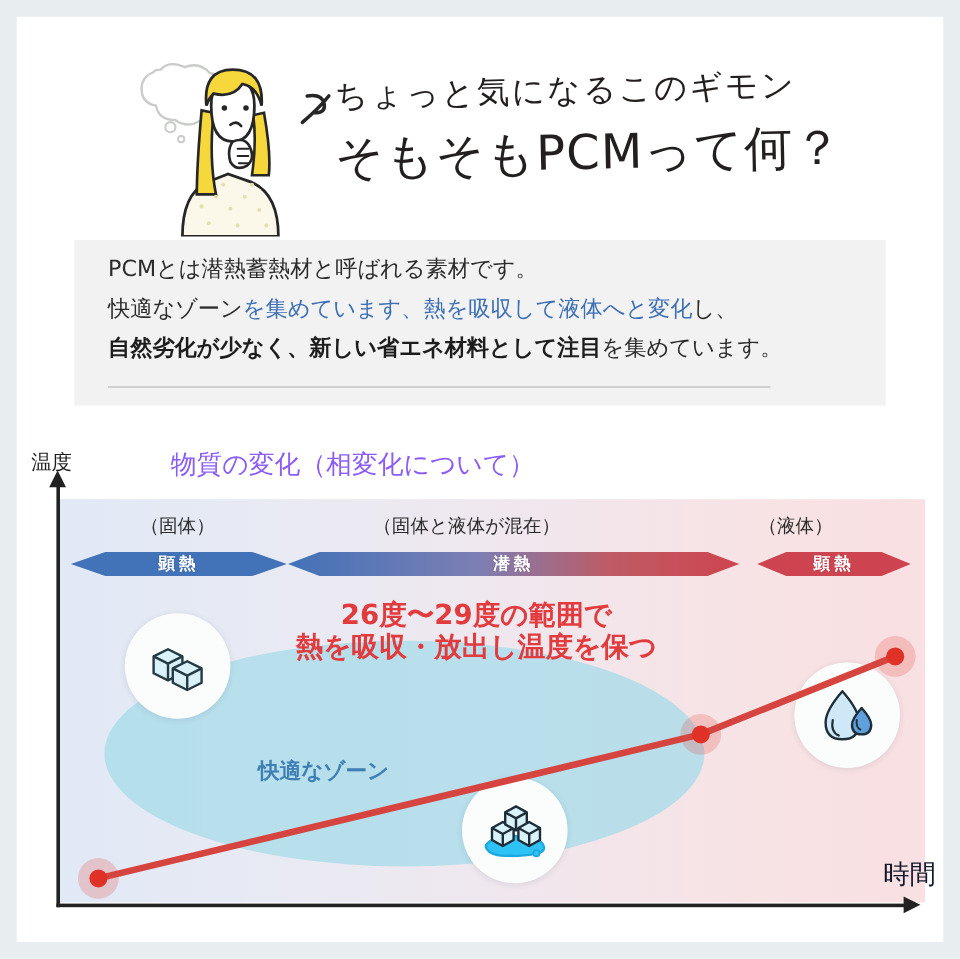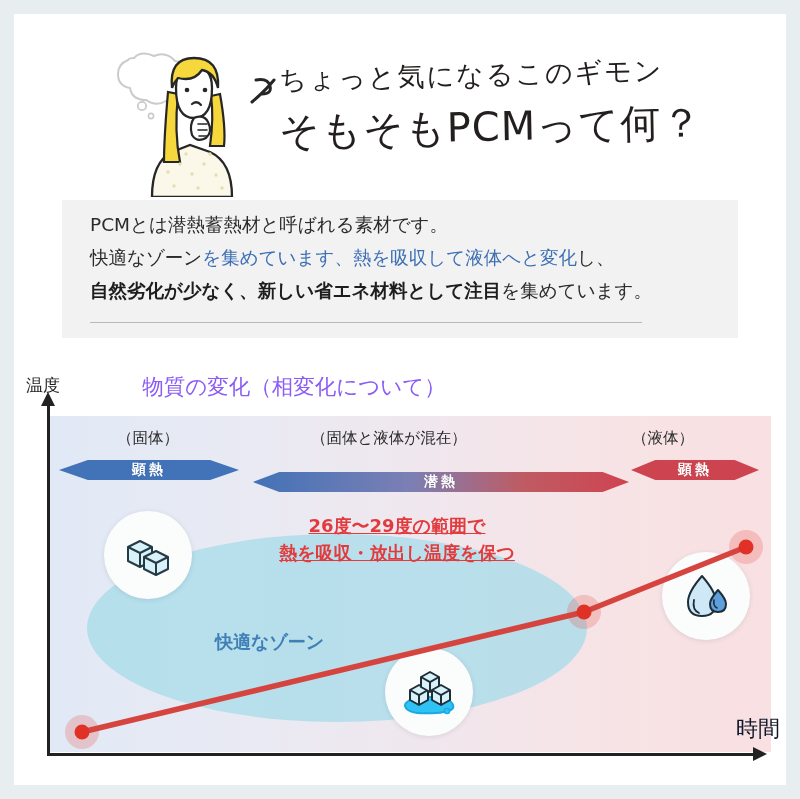--- a/index.html
+++ b/index.html
@@ -173,35 +173,34 @@
     justify-content: center;
     clip-path: polygon(0% 50%, 7.5% 0%, 92.5% 0%, 100% 50%, 92.5% 100%, 7.5% 100%);
     color: #ffffff;
     font-size: 14px;
     font-weight: bold;
     letter-spacing: 3px;
     font-family: "DejaVu Sans", sans-serif;
     text-shadow: 0 0 2px rgba(0,0,0,0.12);
   }
   .arrow-a { left: 10px;  width: 180px; background: #4272b7; clip-path: polygon(0% 50%, 16% 0%, 84% 0%, 100% 50%, 84% 100%, 16% 100%); }
-  .arrow-b { left: 204px; width: 376px; background: linear-gradient(90deg,#4272b7 0%, #7c7fb4 42%, #bf5b63 72%, #ce4450 100%); clip-path: polygon(0% 50%, 7% 0%, 93% 0%, 100% 50%, 93% 100%, 7% 100%); margin-top: 12px; }
+  .arrow-b { left: 191px; width: 376px; background: linear-gradient(90deg,#4272b7 0%, #7c7fb4 42%, #bf5b63 72%, #ce4450 100%); clip-path: polygon(0% 50%, 7% 0%, 93% 0%, 100% 50%, 93% 100%, 7% 100%); }
   .arrow-c { left: 582px; width: 128px; background: #cd4450; clip-path: polygon(0% 50%, 19% 0%, 81% 0%, 100% 50%, 81% 100%, 19% 100%); }
 
   .red-note {
     position: absolute;
     left: 183px;
-    top: 96px;
+    top: 84px;
     width: 330px;
     text-align: center;
     color: #e23b3e;
-    font-size: 18px;
+    font-size: 23px;
     line-height: 27px;
     font-weight: bold;
     font-family: "DejaVu Sans", sans-serif;
-    text-decoration: underline;
   }
   .comfort-label {
     position: absolute;
     left: 166px;
     top: 178px;
     color: #3f7fb5;
     font-size: 18px;
     font-weight: bold;
     white-space: nowrap;
     font-family: "DejaVu Sans", sans-serif;

